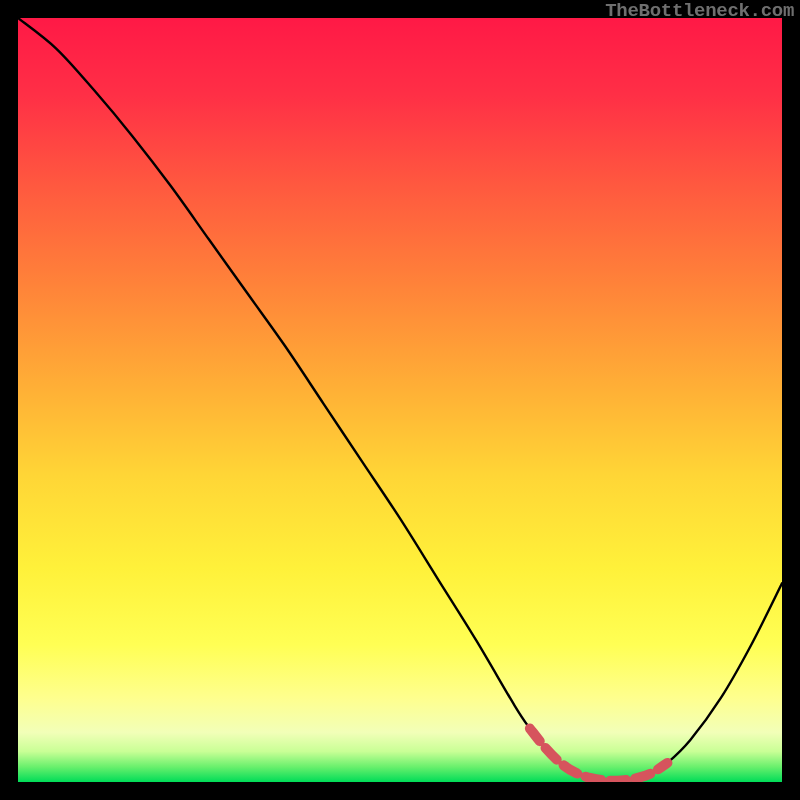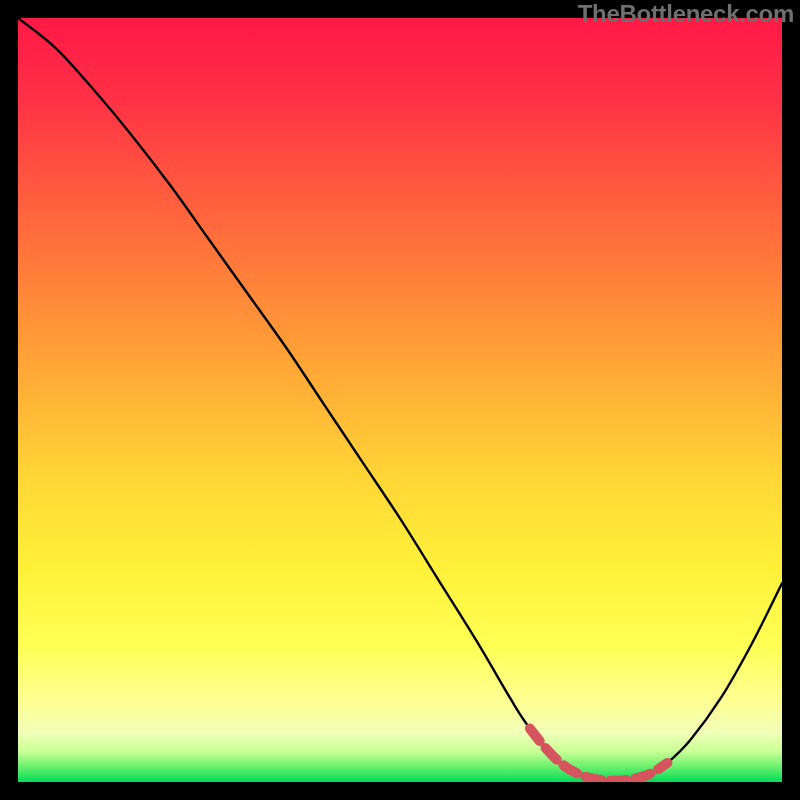--- a/index.html
+++ b/index.html
@@ -22,22 +22,22 @@
     position: absolute;
     left: 0;
     top: 0;
     width: 764px;
     height: 764px;
   }
   .watermark {
     position: absolute;
     right: 6px;
     top: 0px;
-    font-family: Liberation Sans, sans-serif;
-    font-size: 24px;
+    font-family: Liberation Mono, monospace;
+    font-size: 19px;
     font-weight: 600;
     color: #6f6f6f;
     letter-spacing: -0.3px;
   }
 </style>
 </head>
 <body>
 
 <div class="frame">
   <svg class="plot" viewBox="0 0 764 764" preserveAspectRatio="none">

